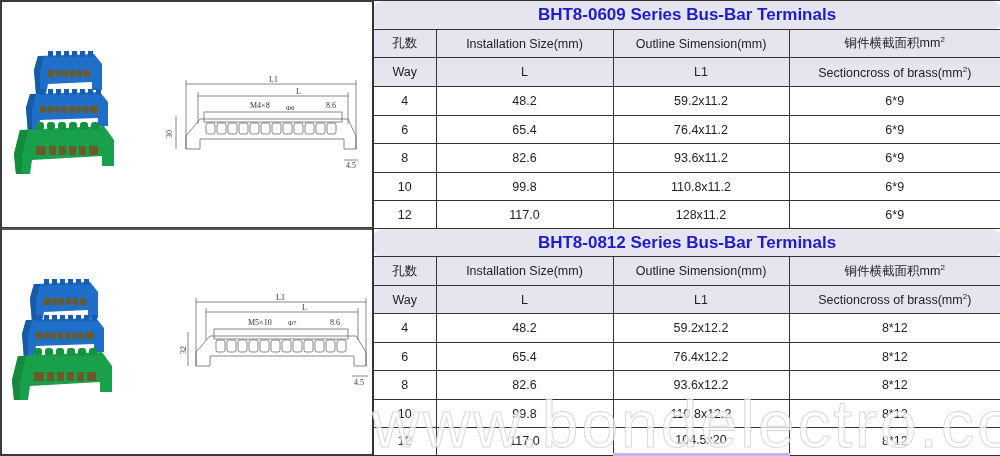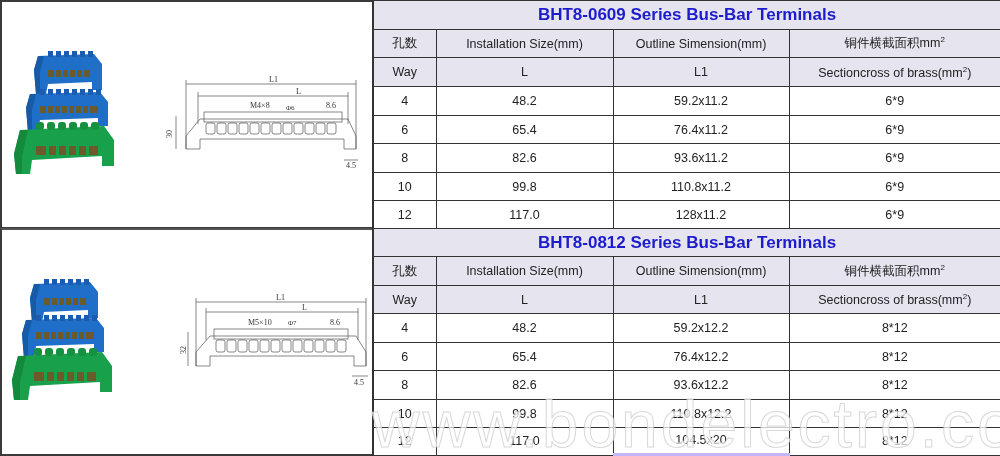--- a/index.html
+++ b/index.html
@@ -23,20 +23,21 @@
     position: absolute; left: 372px; top: 0; width: 628px; height: 100%;
     border-collapse: collapse; table-layout: fixed;
     font-size: 12.5px; text-align: center;
   }
   table.spec td, table.spec th {
     border: 1px solid #333; font-weight: normal; padding: 0;
   }
   table.spec tr.title-row th {
     background: #e6e4ef; color: #1c1ccc; font-weight: bold; font-size: 17px;
     border-left: 2px solid #333;
+    border-radius: 9px;
   }
   table.spec tr.hdr td { background: #e6e4ef; }
   table.spec td.first { border-left: 2px solid #333; }
   table.spec td.last, table.spec th.last { border-right: 2px solid #333; }
   sup { font-size: 8px; vertical-align: 5px; }
 
   .watermark {
     position: absolute; left: 372px; top: 392px; width: 628px; height: 64px;
     font-size: 66px; line-height: 64px; color: rgba(255,255,255,0.72);
     letter-spacing: 3px; text-align: center; pointer-events: none;

